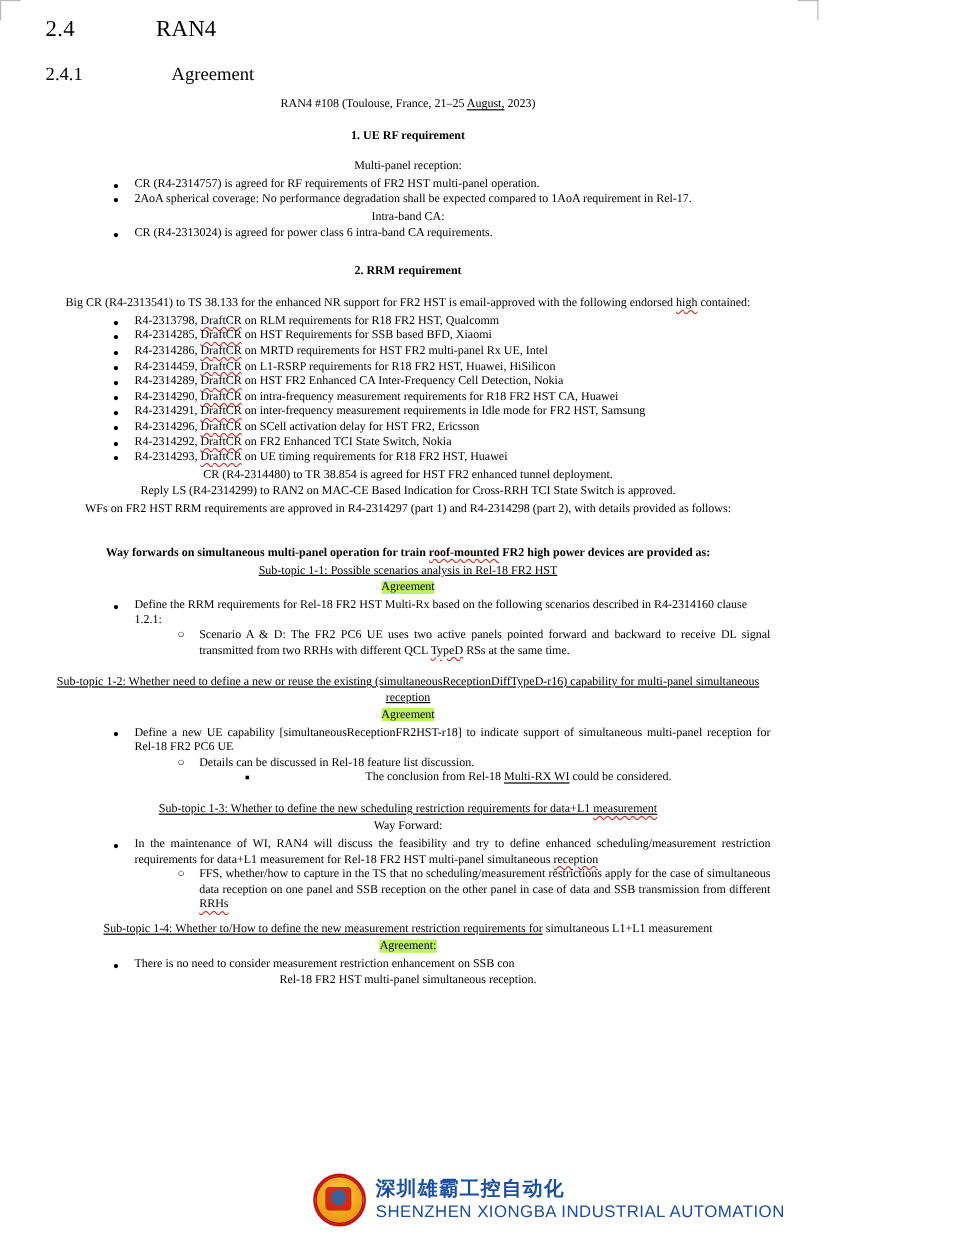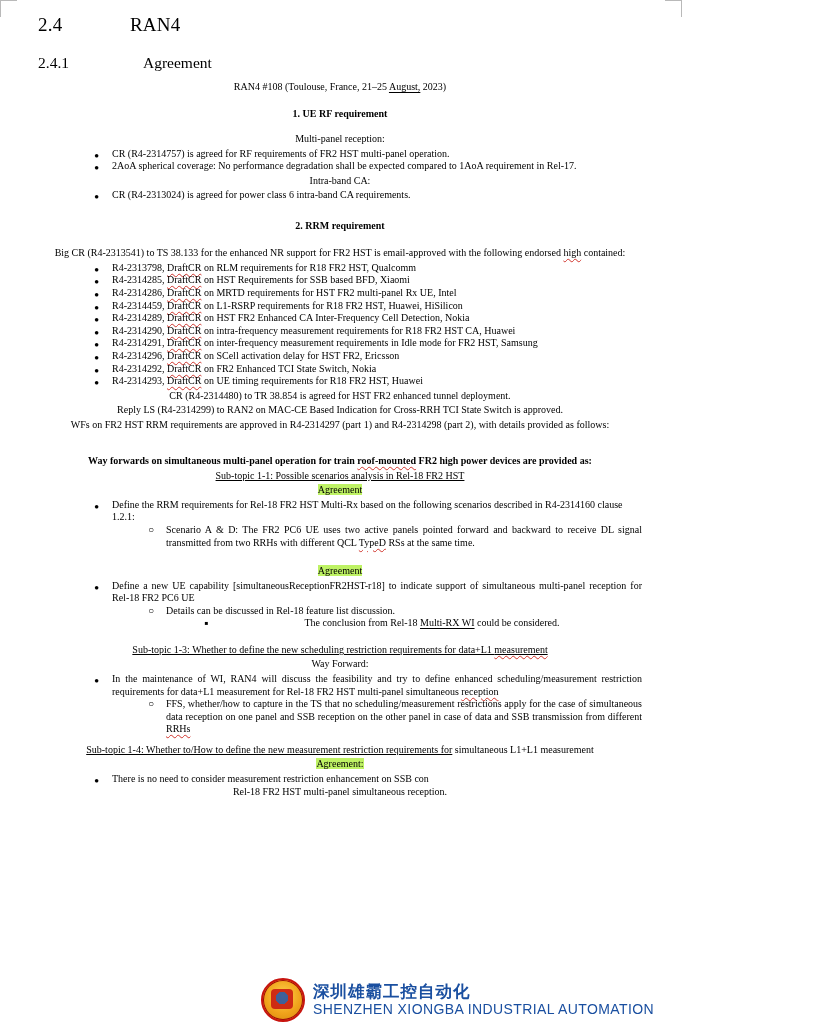--- a/index.html
+++ b/index.html
@@ -231,20 +231,21 @@
   <p class="tight u">Sub-topic 1-1: Possible scenarios analysis in Rel-18 FR2 HST</p>
   <p class="tight"><span class="hl">Agreement</span></p>
 
   <ul class="block">
     <li class="l1">Define the RRM requirements for Rel-18 FR2 HST Multi-Rx based on the following scenarios described in R4-2314160 clause 1.2.1:</li>
     <li class="l2 justify"><span>Scenario A &amp; D: The FR2 PC6 UE uses two active panels pointed forward and backward to receive DL signal transmitted from two RRHs with different QCL </span><span class="spell">TypeD</span><span> RSs at the same time.</span></li>
   </ul>
 
   <div class="gap-m"></div>
 
+  <p class="tight u" style="padding-top:0">Sub-topic 1-2: Whether need to define a new or reuse the existing (simultaneousReceptionDiffTypeD-r16) capability for multi-panel simultaneous reception</p>
   <p class="tight"><span class="hl">Agreement</span></p>
 
   <ul class="block">
     <li class="l1 justify">Define a new UE capability [simultaneousReceptionFR2HST-r18] to indicate support of simultaneous multi-panel reception for Rel-18 FR2 PC6 UE</li>
     <li class="l2">Details can be discussed in Rel-18 feature list discussion.</li>
     <li class="l3"><span>The conclusion from Rel-18 </span><span class="link spell">Multi-RX WI</span><span> could be considered.</span></li>
   </ul>
 
   <div class="gap-m"></div>
 

